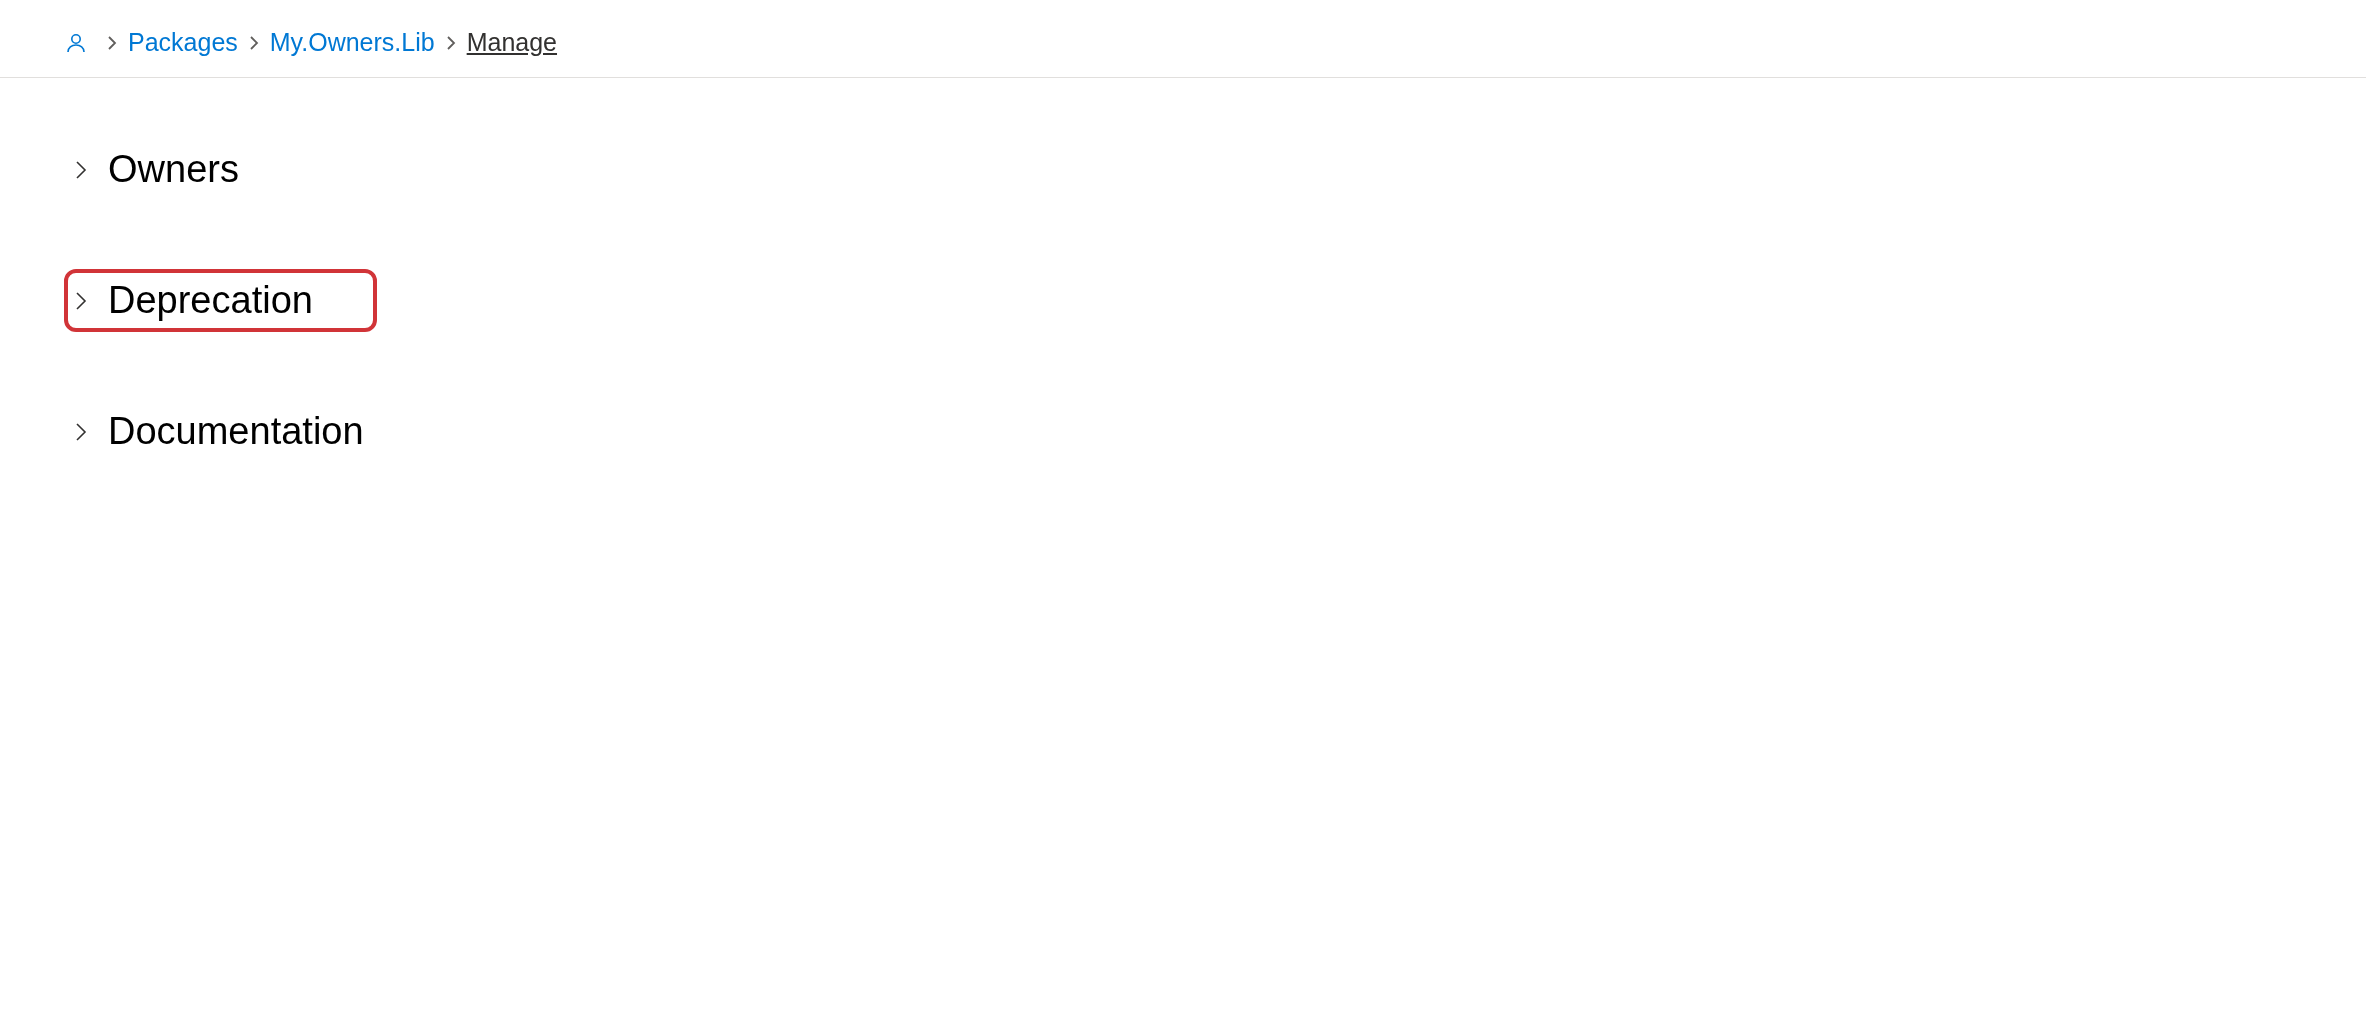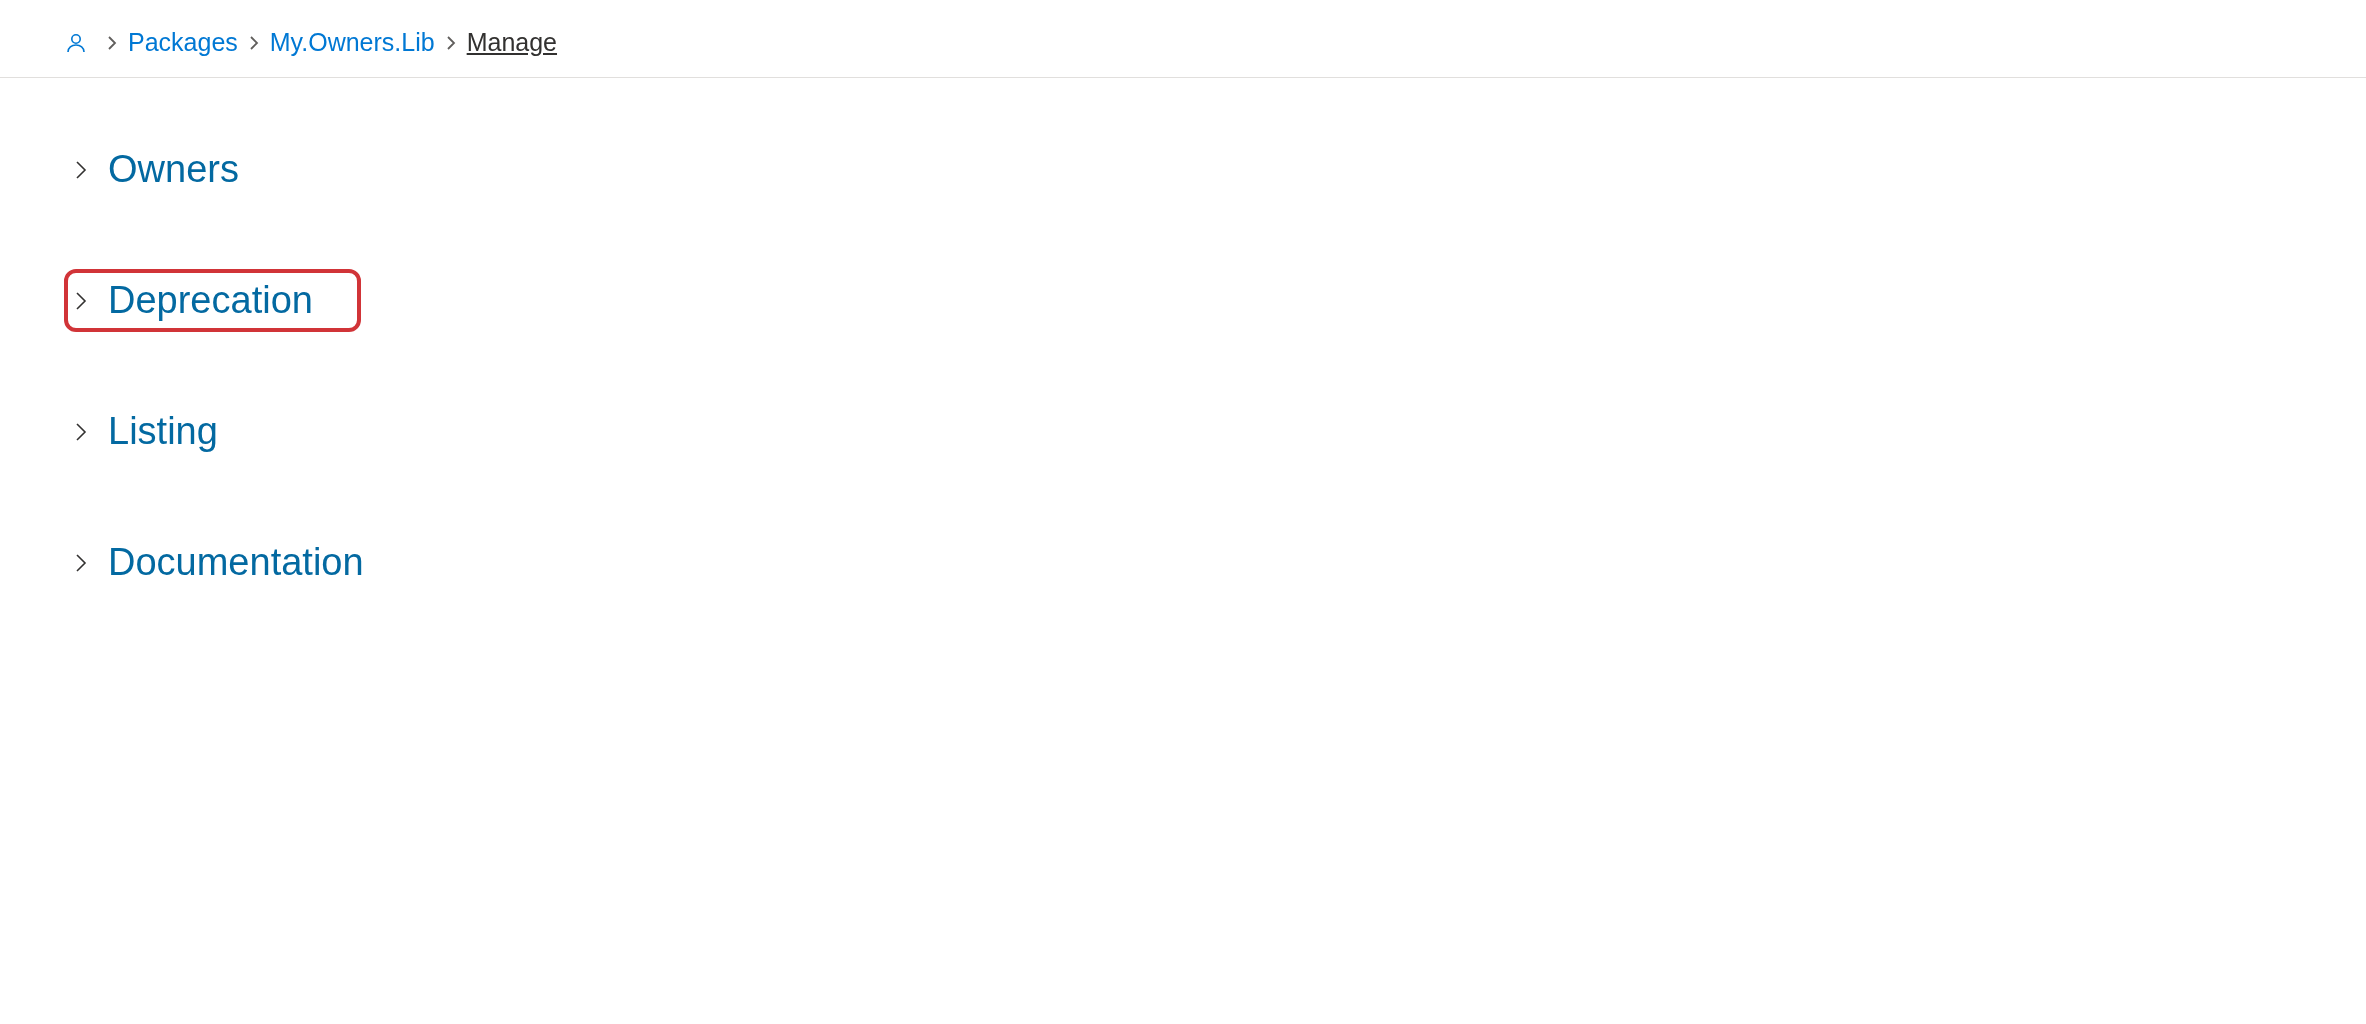--- a/index.html
+++ b/index.html
@@ -43,37 +43,37 @@
       text-decoration: underline;
     }
     .sections {
       padding: 60px 64px 0 64px;
     }
     .section-item {
       display: flex;
       align-items: center;
       font-size: 38px;
       font-weight: 300;
-      color: #0369a1;
+      color: #000000;
       cursor: pointer;
       padding: 10px 16px 10px 8px;
       margin-bottom: 68px;
       width: fit-content;
       border-radius: 10px;
     }
     .section-item .chevron {
       display: inline-flex;
       align-items: center;
       margin-right: 18px;
       color: #323130;
     }
     .section-item.highlighted {
       border: 4px solid #d13438;
       border-radius: 12px;
-      padding: 6px 44px 6px 4px;
+      padding: 6px 60px 6px 4px;
     }
     svg {
       display: block;
     }
   </style>
 </head>
 <body>
 
 <nav class="breadcrumb">
   <span class="user-icon">
@@ -115,28 +115,20 @@
 
   <div class="section-item highlighted">
     <span class="chevron">
       <svg width="18" height="28" viewBox="0 0 18 28" fill="none" stroke="#323130" stroke-width="1.6">
         <path d="M5 6l8 8-8 8"></path>
       </svg>
     </span>
     <span>Deprecation</span>
   </div>
 
-  <div class="section-item">
-    <span class="chevron">
-      <svg width="18" height="28" viewBox="0 0 18 28" fill="none" stroke="#323130" stroke-width="1.6">
-        <path d="M5 6l8 8-8 8"></path>
-      </svg>
-    </span>
-    <span>Listing</span>
-  </div>
 
   <div class="section-item">
     <span class="chevron">
       <svg width="18" height="28" viewBox="0 0 18 28" fill="none" stroke="#323130" stroke-width="1.6">
         <path d="M5 6l8 8-8 8"></path>
       </svg>
     </span>
     <span>Documentation</span>
   </div>
 

